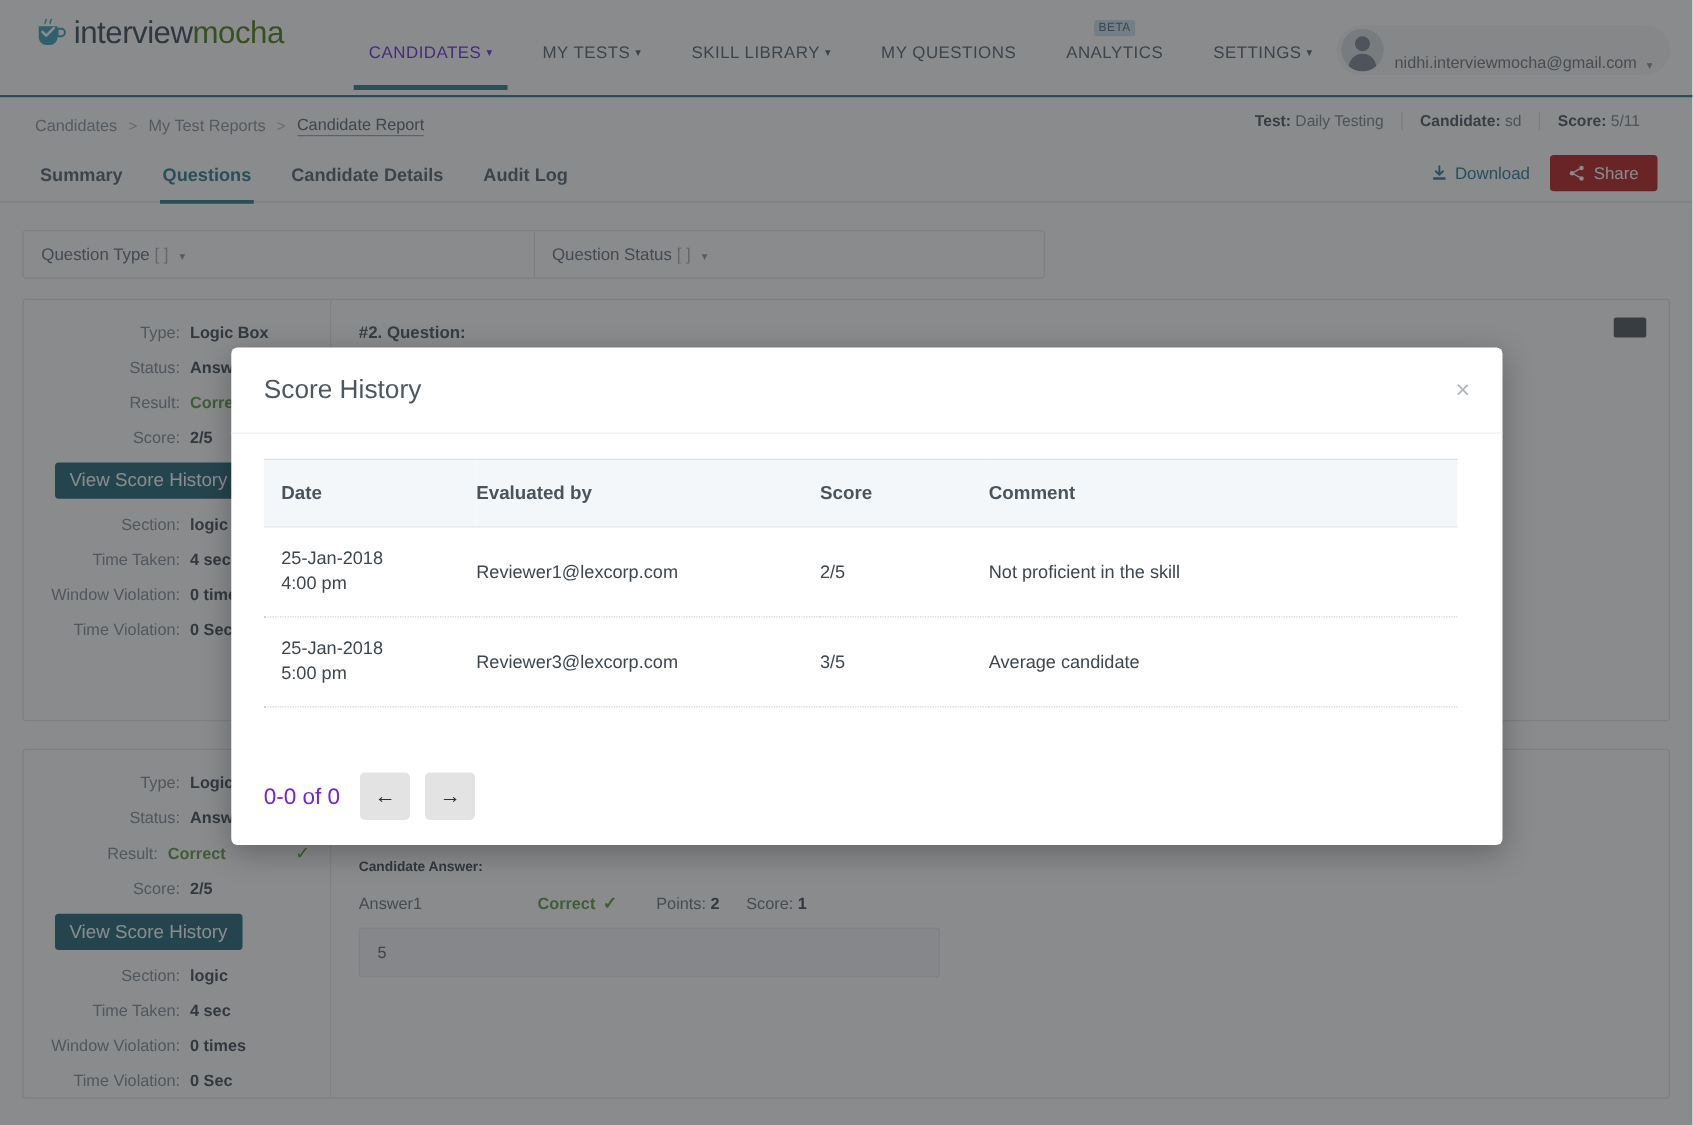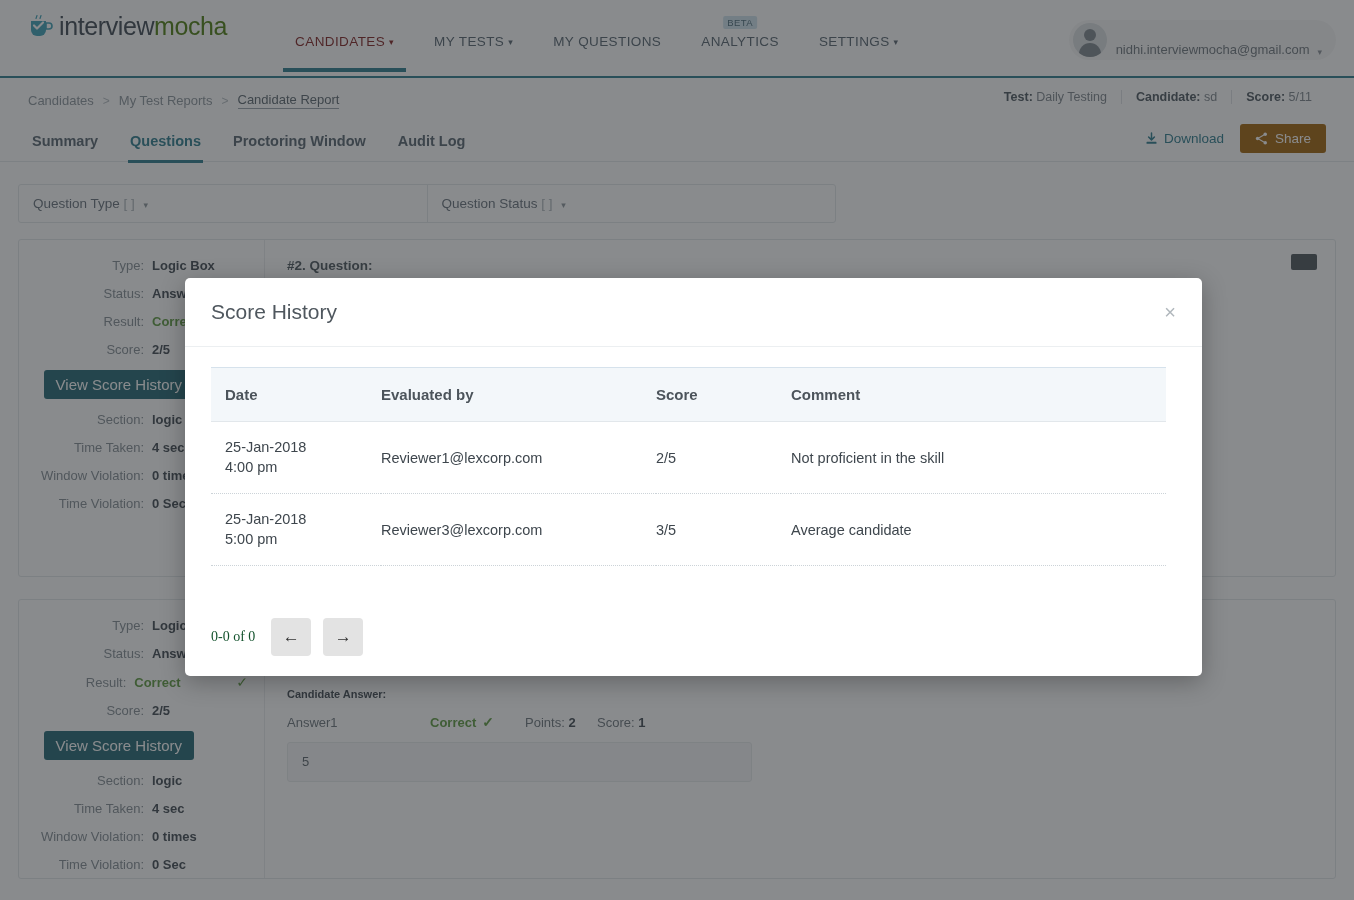--- a/index.html
+++ b/index.html
@@ -45,21 +45,21 @@
   .nav-item {
     position: relative;
     font-size: 13.5px;
     letter-spacing: 0.4px;
     color: #55636e;
     padding: 34px 20px 0 20px;
     height: 72px;
     cursor: pointer;
     white-space: nowrap;
   }
-  .nav-item.active { color: #7f1d1d; }
+  .nav-item.active { color: #6d28d9; }
   .nav-item.active::after {
     content: "";
     position: absolute;
     left: 8px; right: 8px; bottom: 0;
     height: 4px;
     background: #2b7a8c;
   }
   .caret { font-size: 9px; margin-left: 4px; position: relative; top: -1px; }
   .beta-badge {
     position: absolute;
@@ -158,21 +158,21 @@
     display: flex; align-items: center;
   }
   .download-link {
     display: flex; align-items: center;
     color: #2b7a8c; font-size: 13.5px;
     margin-right: 16px; cursor: pointer;
   }
   .dl-icon { margin-right: 6px; display: flex; }
   .share-btn {
     display: flex; align-items: center;
-    background: #a16207;
+    background: #b91c1c;
     color: #ffffff;
     font-size: 13.5px;
     padding: 7px 15px;
     border-radius: 3px;
     border: none;
     cursor: pointer;
   }
   .share-icon { margin-right: 7px; display: flex; }
 
   
@@ -323,21 +323,21 @@
     vertical-align: middle;
   }
   .sh-table td.c-date { padding-left: 14px; line-height: 1.35; }
 
   .modal-foot {
     height: 78px;
     display: flex; align-items: center;
     padding: 0 26px;
     flex-shrink: 0;
   }
-  .page-count { font-size: 14px; color: #14532d; margin-right: 16px; font-family: Liberation Serif, serif; }
+  .page-count { font-size: 18px; color: #6d28d9; margin-right: 16px; }
   .page-btn {
     width: 40px; height: 38px;
     background: #e3e3e3;
     border: none;
     border-radius: 4px;
     margin-right: 12px;
     cursor: pointer;
     font-size: 17px;
     color: #333;
     display: flex; align-items: center; justify-content: center;
@@ -364,20 +364,23 @@
     </div>
 
     <div class="nav-items">
       <div class="nav-item active">
         <span>CANDIDATES</span><span class="caret">▾</span>
       </div>
       <div class="nav-item">
         <span>MY TESTS</span><span class="caret">▾</span>
       </div>
       <div class="nav-item">
+        <span>SKILL LIBRARY</span><span class="caret">▾</span>
+      </div>
+      <div class="nav-item">
         <span>MY QUESTIONS</span>
       </div>
       <div class="nav-item">
         <span class="beta-badge">BETA</span>
         <span>ANALYTICS</span>
       </div>
       <div class="nav-item">
         <span>SETTINGS</span><span class="caret">▾</span>
       </div>
     </div>
@@ -394,21 +397,21 @@
       <span class="crumb">Candidates</span>
       <span class="crumb-sep">&gt;</span>
       <span class="crumb">My Test Reports</span>
       <span class="crumb-sep">&gt;</span>
       <span class="crumb current">Candidate Report</span>
     </div>
 
     <div class="tabs">
       <div class="tab">Summary</div>
       <div class="tab active">Questions</div>
-      <div class="tab">Proctoring Window</div>
+      <div class="tab">Candidate Details</div>
       <div class="tab">Audit Log</div>
     </div>
 
     <div class="meta-row">
       <span class="meta-item">
         <b>Test:</b>
         <span>Daily Testing</span>
       </span>
       <span class="meta-item">
         <b>Candidate:</b>

